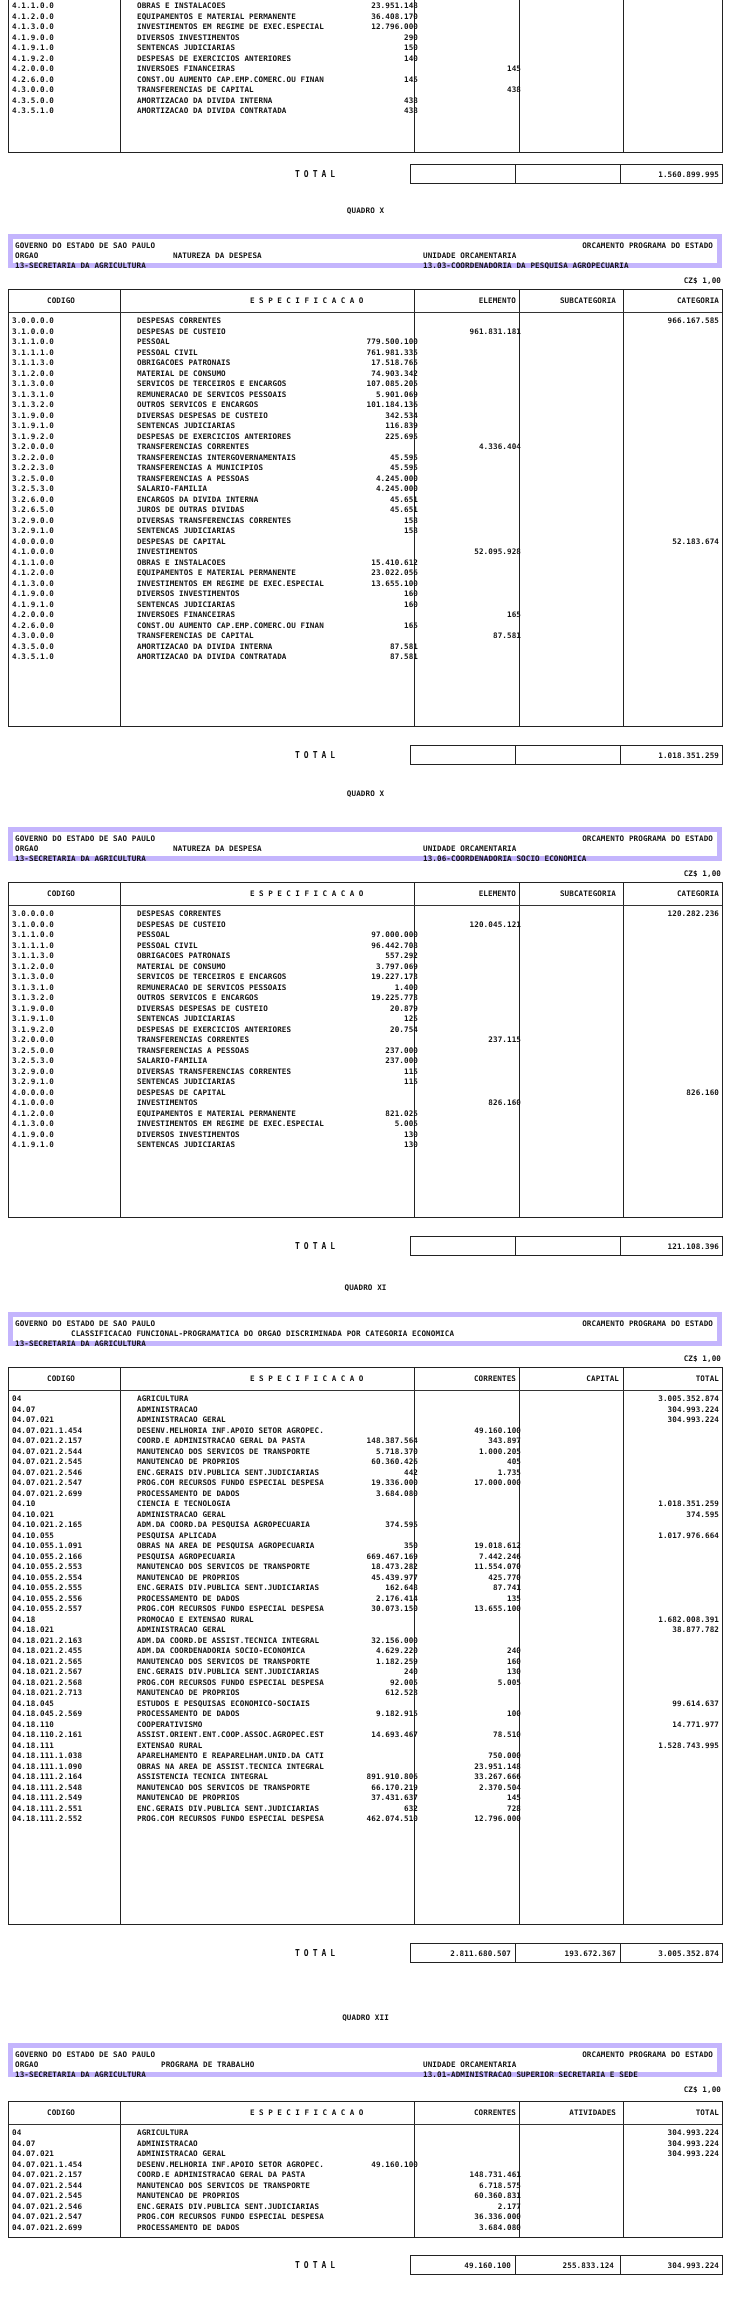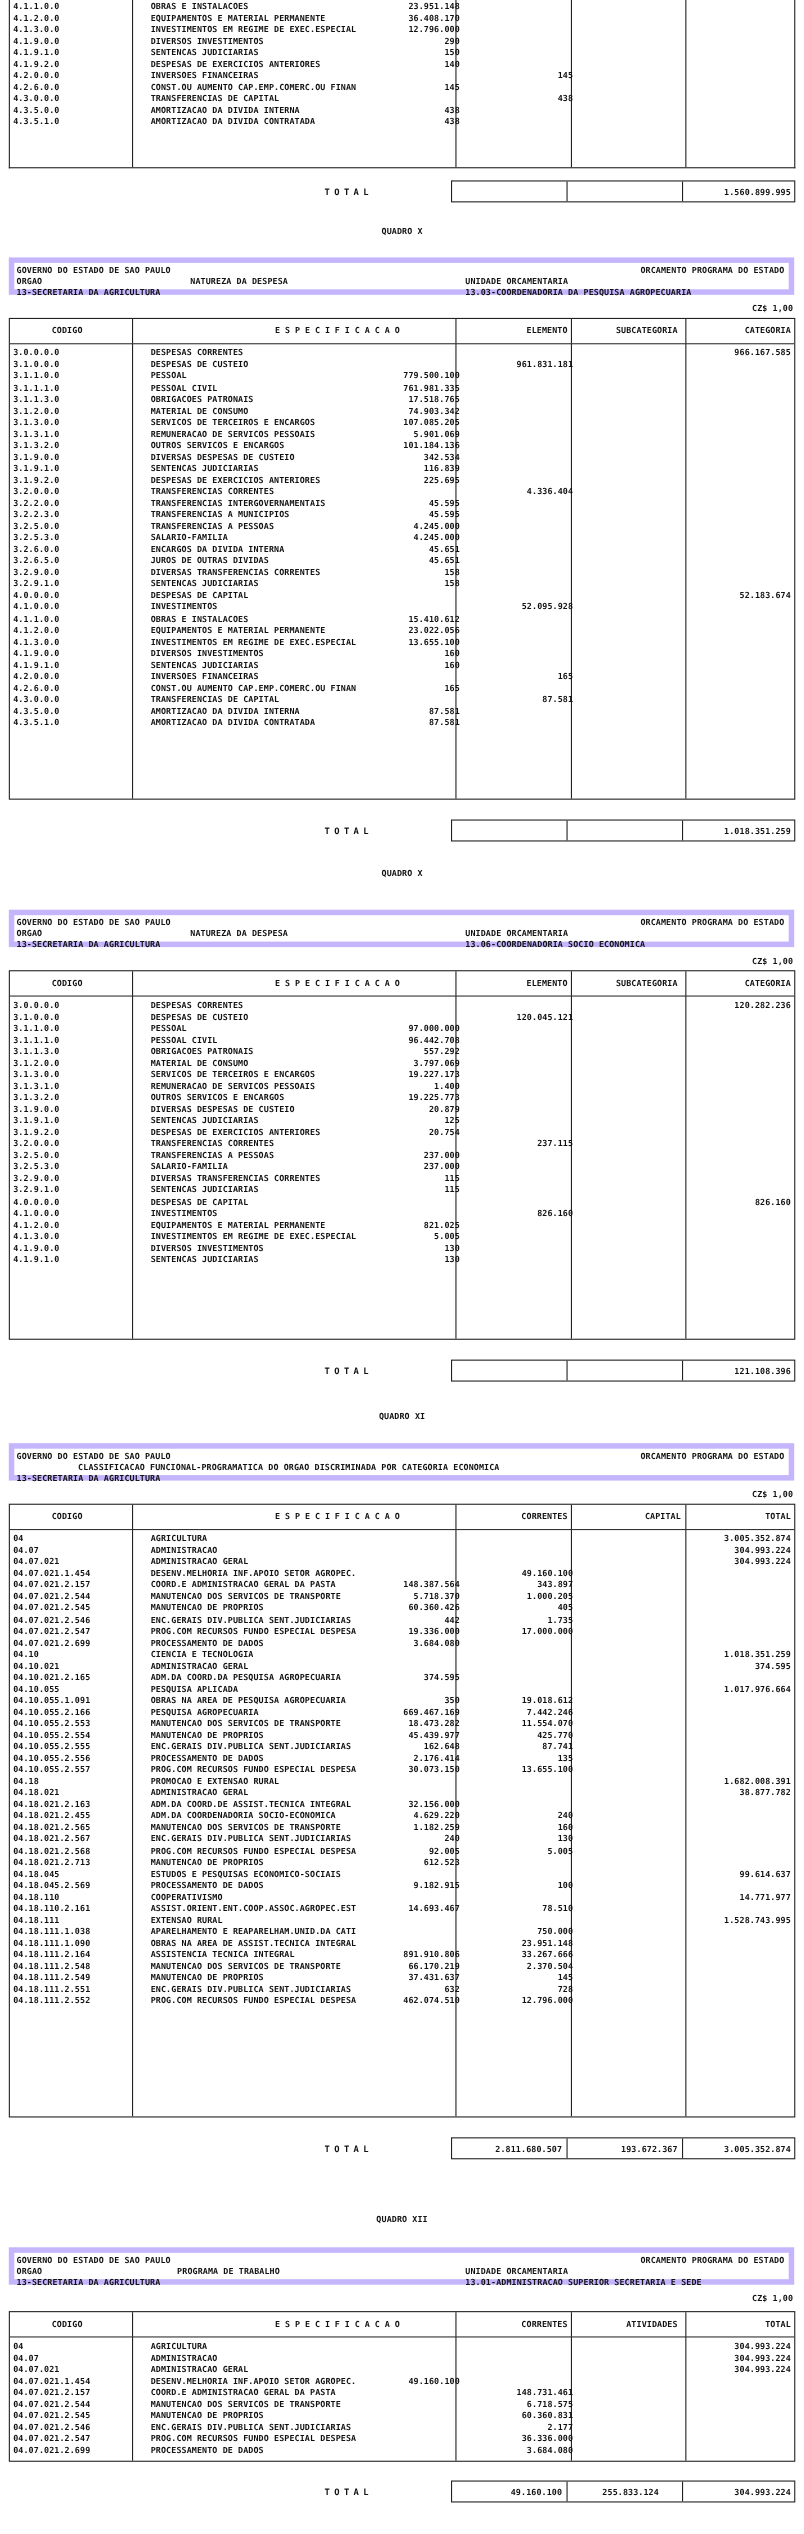--- a/index.html
+++ b/index.html
@@ -1000,15 +1000,15 @@
         <span class="c-n2">3.684.080</span>
         <span class="c-n3"></span>
       </div>
     </div>
 </div>
 <div class="total-label" style="top:2261px">TOTAL</div>
 <div class="total-box" style="top:2255px">
   <div class="sep" style="left:104px"></div>
   <div class="sep" style="left:209px"></div>
   <span class="val" style="right:211px">49.160.100</span>
-  <span class="val" style="right:123px">255.833.124</span>
+  <span class="val" style="right:108px">255.833.124</span>
   <span class="val" style="right:3px">304.993.224</span>
 </div>
 
 </body></html>

